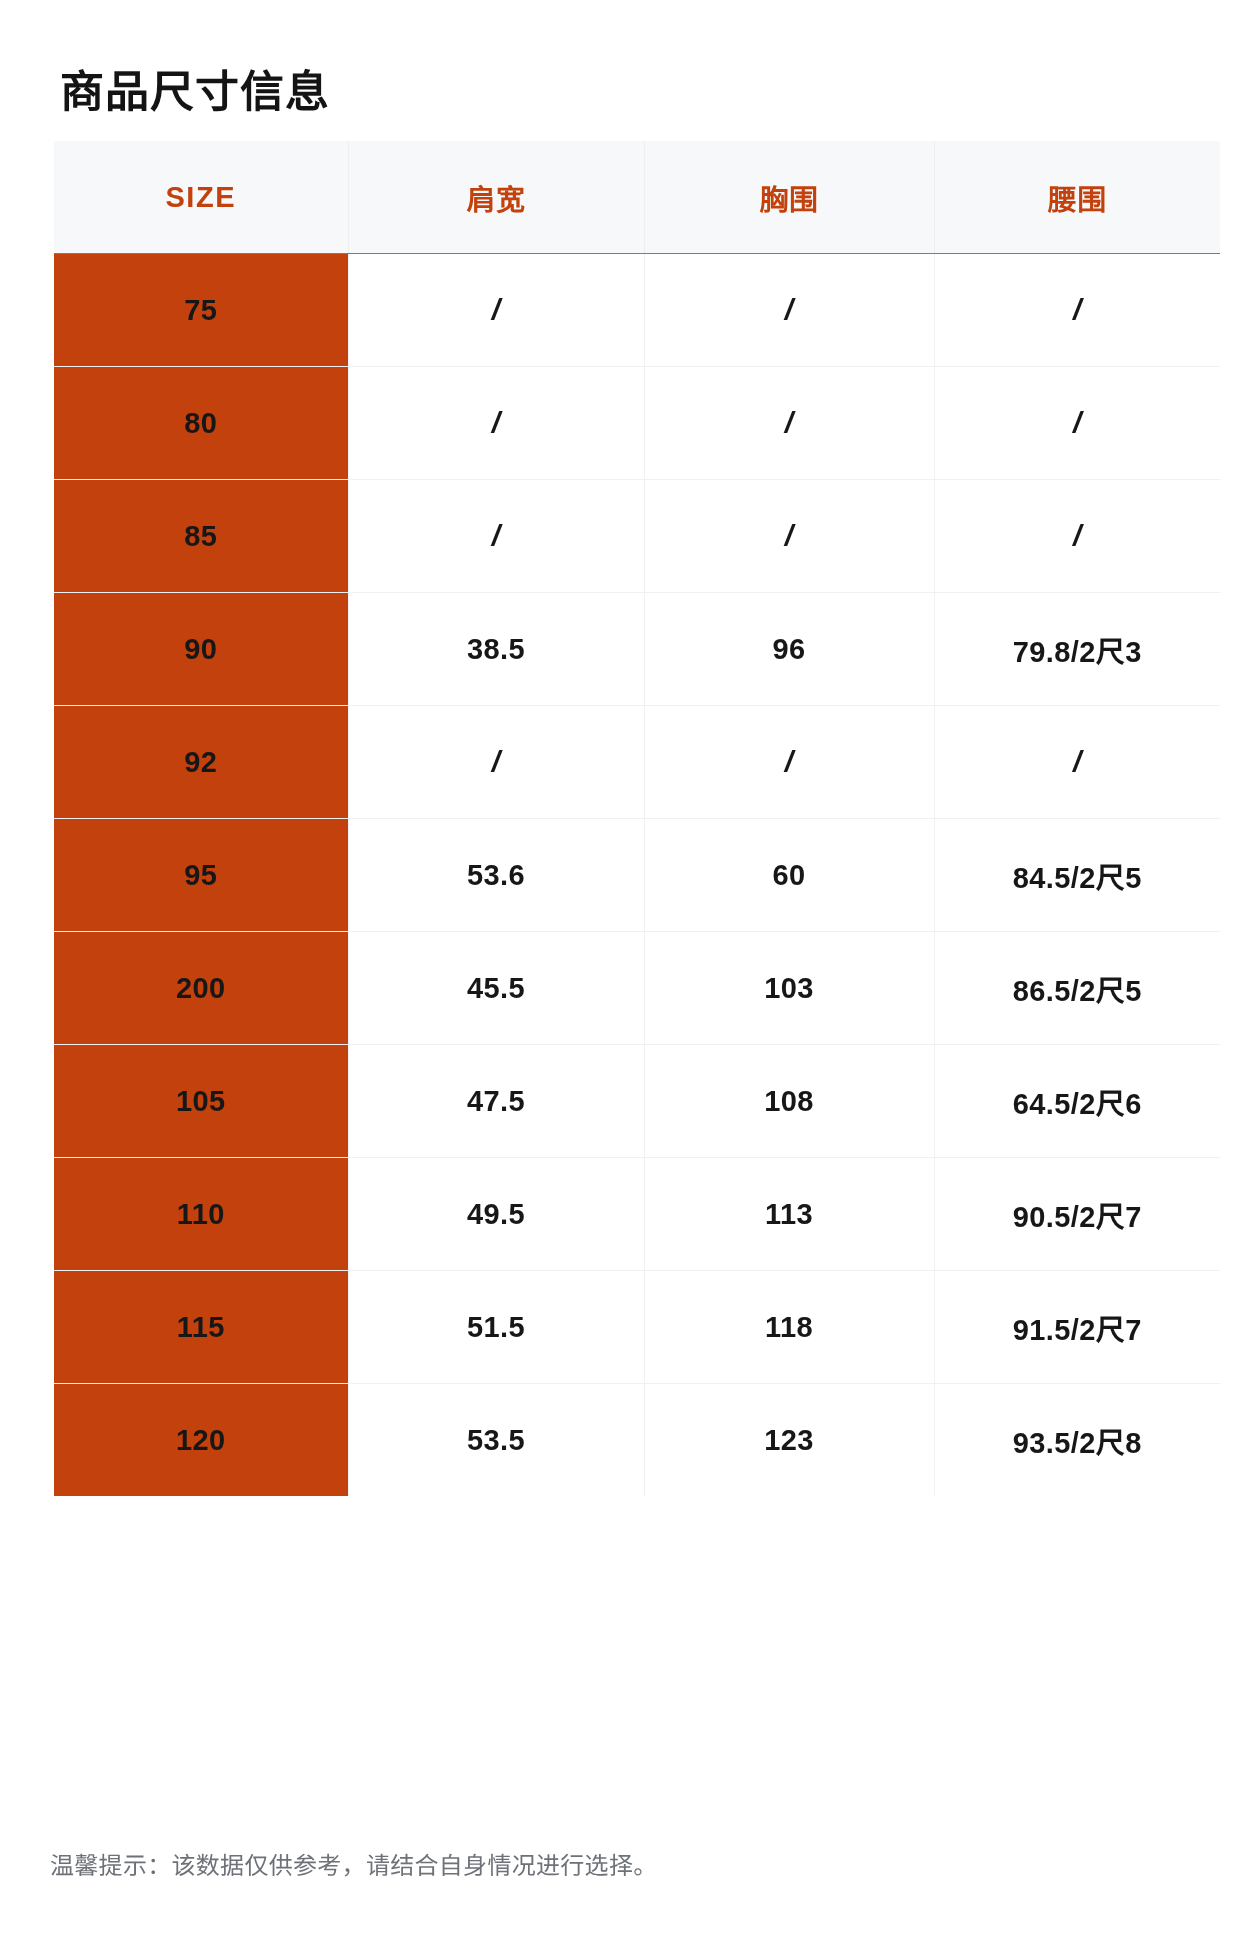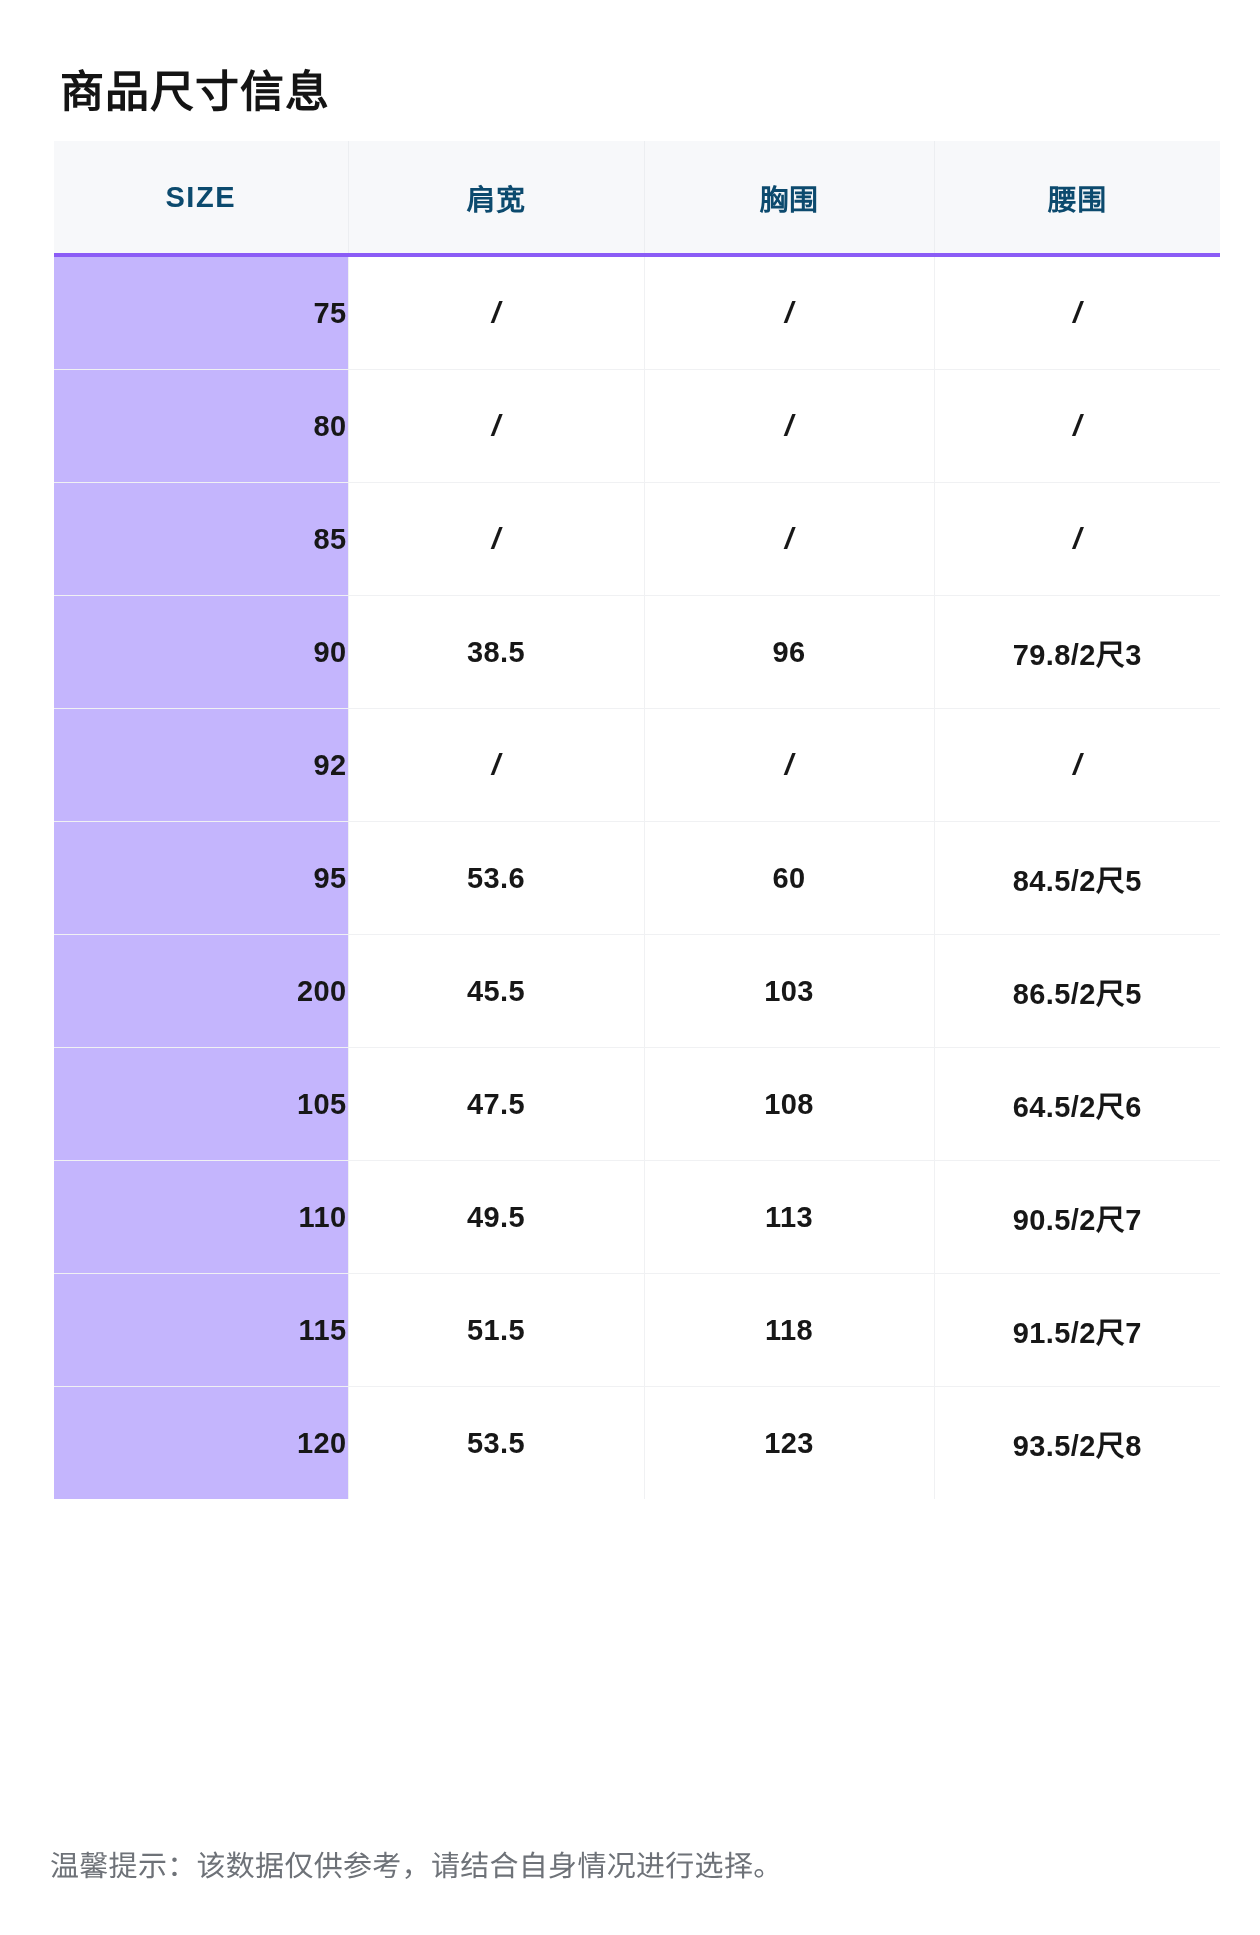--- a/index.html
+++ b/index.html
@@ -52,25 +52,25 @@
   table.size-table col.c-size  { width: 294px; }
   table.size-table col.c-a     { width: 296px; }
   table.size-table col.c-b     { width: 290px; }
   table.size-table col.c-c     { width: 286px; }
 
   table.size-table thead th {
     height: 110px;
     background: #f7f8fa;
     font-size: 29px;
     font-weight: 700;
-    color: #0c4a6e;
+    color: #c2410c;
     text-align: center;
     vertical-align: middle;
     border-right: 1px solid #eceef1;
-    border-bottom: 4px solid #8b5cf6;
+    border-bottom: 1px solid #8b5cf6;
     letter-spacing: 0.5px;
   }
   table.size-table thead th:last-child { border-right: none; font-family: Liberation Mono, monospace; }
   table.size-table thead th.th-size { letter-spacing: 1.5px; }
 
   table.size-table tbody td {
     height: 110px;
     font-size: 29px;
     font-weight: 700;
     color: #171717;
@@ -78,35 +78,34 @@
     vertical-align: middle;
     background: #ffffff;
     border-right: 1px solid #f0f1f3;
     border-bottom: 1px solid #f0f1f3;
     letter-spacing: 0.4px;
   }
   table.size-table tbody td:last-child { border-right: none; }
   table.size-table tbody tr:last-child td { border-bottom: none; }
 
   table.size-table tbody td.cell-size {
-    background: #c4b5fd;
-    text-align: right;
+    background: #c2410c;
   }
   table.size-table .slash {
     font-style: italic;
     font-weight: 700;
     font-size: 30px;
   }
 
   
   .footer-note {
     position: absolute;
     left: 50px;
     top: 1845px;
-    font-size: 29px;
+    font-size: 24px;
     line-height: 42px;
     font-weight: 400;
     color: #6e7278;
     letter-spacing: 0.3px;
     white-space: nowrap;
   }
 </style>
 </head>
 <body>
 

